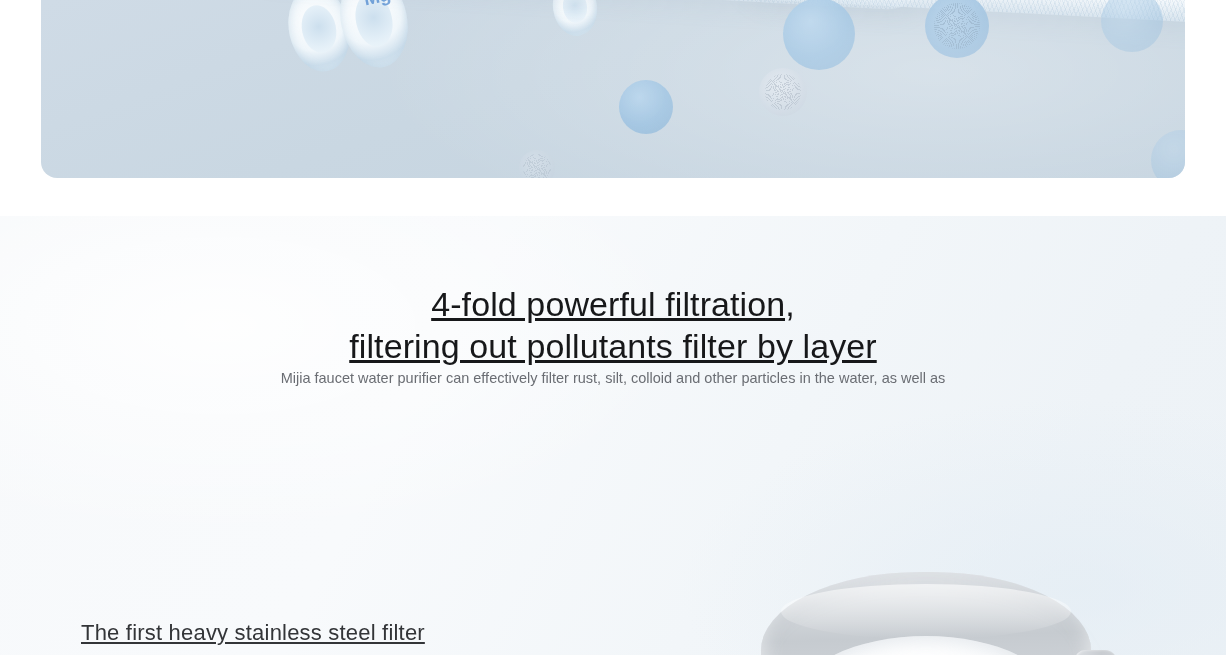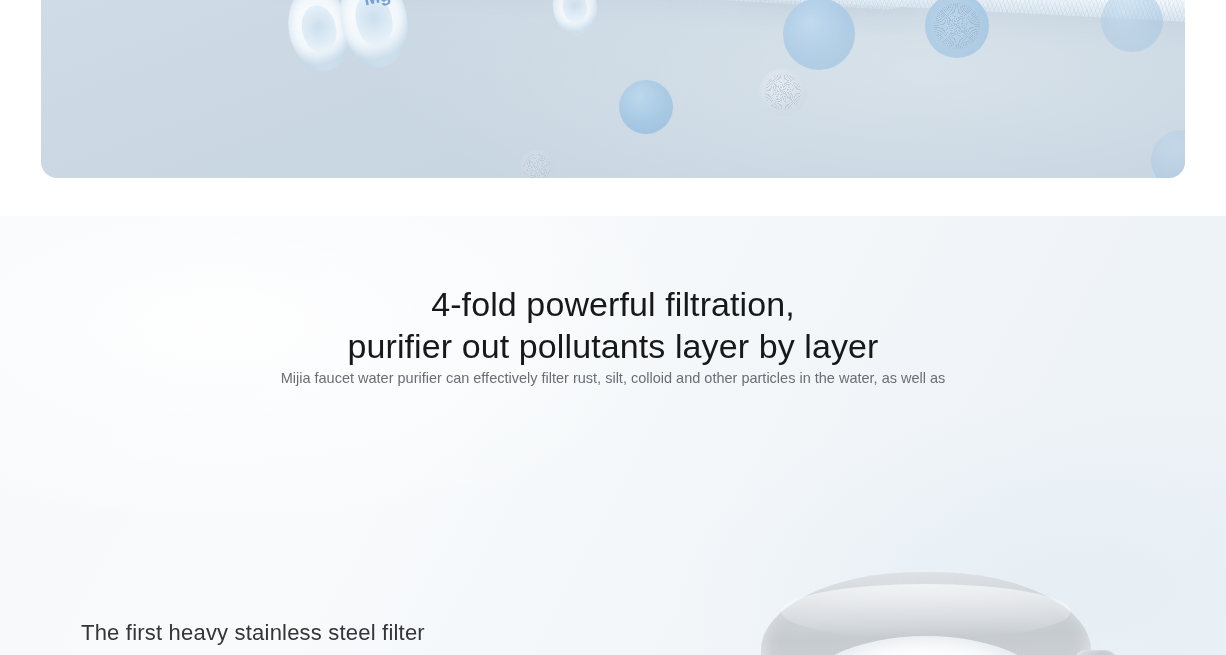--- a/index.html
+++ b/index.html
@@ -188,20 +188,21 @@
     position: absolute;
     left: 0;
     top: 39px;
     width: 1226px;
     text-align: center;
     font-size: 34px;
     font-weight: 400;
     line-height: 42px;
     color: #17181a;
     letter-spacing: 0.1px;
+    text-decoration: underline;
   }
   .headline .line { display: block; }
 
   .subtext {
     position: absolute;
     left: 0;
     top: 136px;
     width: 1226px;
     text-align: center;
     font-size: 14.5px;
@@ -213,20 +214,21 @@
 
   .feature-label {
     position: absolute;
     left: 81px;
     top: 404px;
     font-size: 22px;
     font-weight: 400;
     color: #333538;
     letter-spacing: 0.2px;
     white-space: nowrap;
+    text-decoration: underline;
   }
 
   
   .product {
     position: absolute;
     left: 745px;
     top: 338px;
     width: 380px;
     height: 200px;
   }
@@ -337,21 +339,21 @@
 
       <div class="hero-light"></div>
     </div>
   </section>
 
   <section class="feature-section">
     <div class="feature-glow"></div>
 
     <h2 class="headline">
       <span class="line">4-fold powerful filtration,</span>
-      <span class="line">purifier out pollutants layer by layer</span>
+      <span class="line">filtering out pollutants filter by layer</span>
     </h2>
 
     <p class="subtext">
       <span class="line">Mijia faucet water purifier can effectively filter rust, silt, colloid and other particles in the water, as well as</span>
     </p>
 
     <div class="product">
       <div class="product-shadow"></div>
       <div class="product-ring"></div>
       <div class="product-inner"></div>

